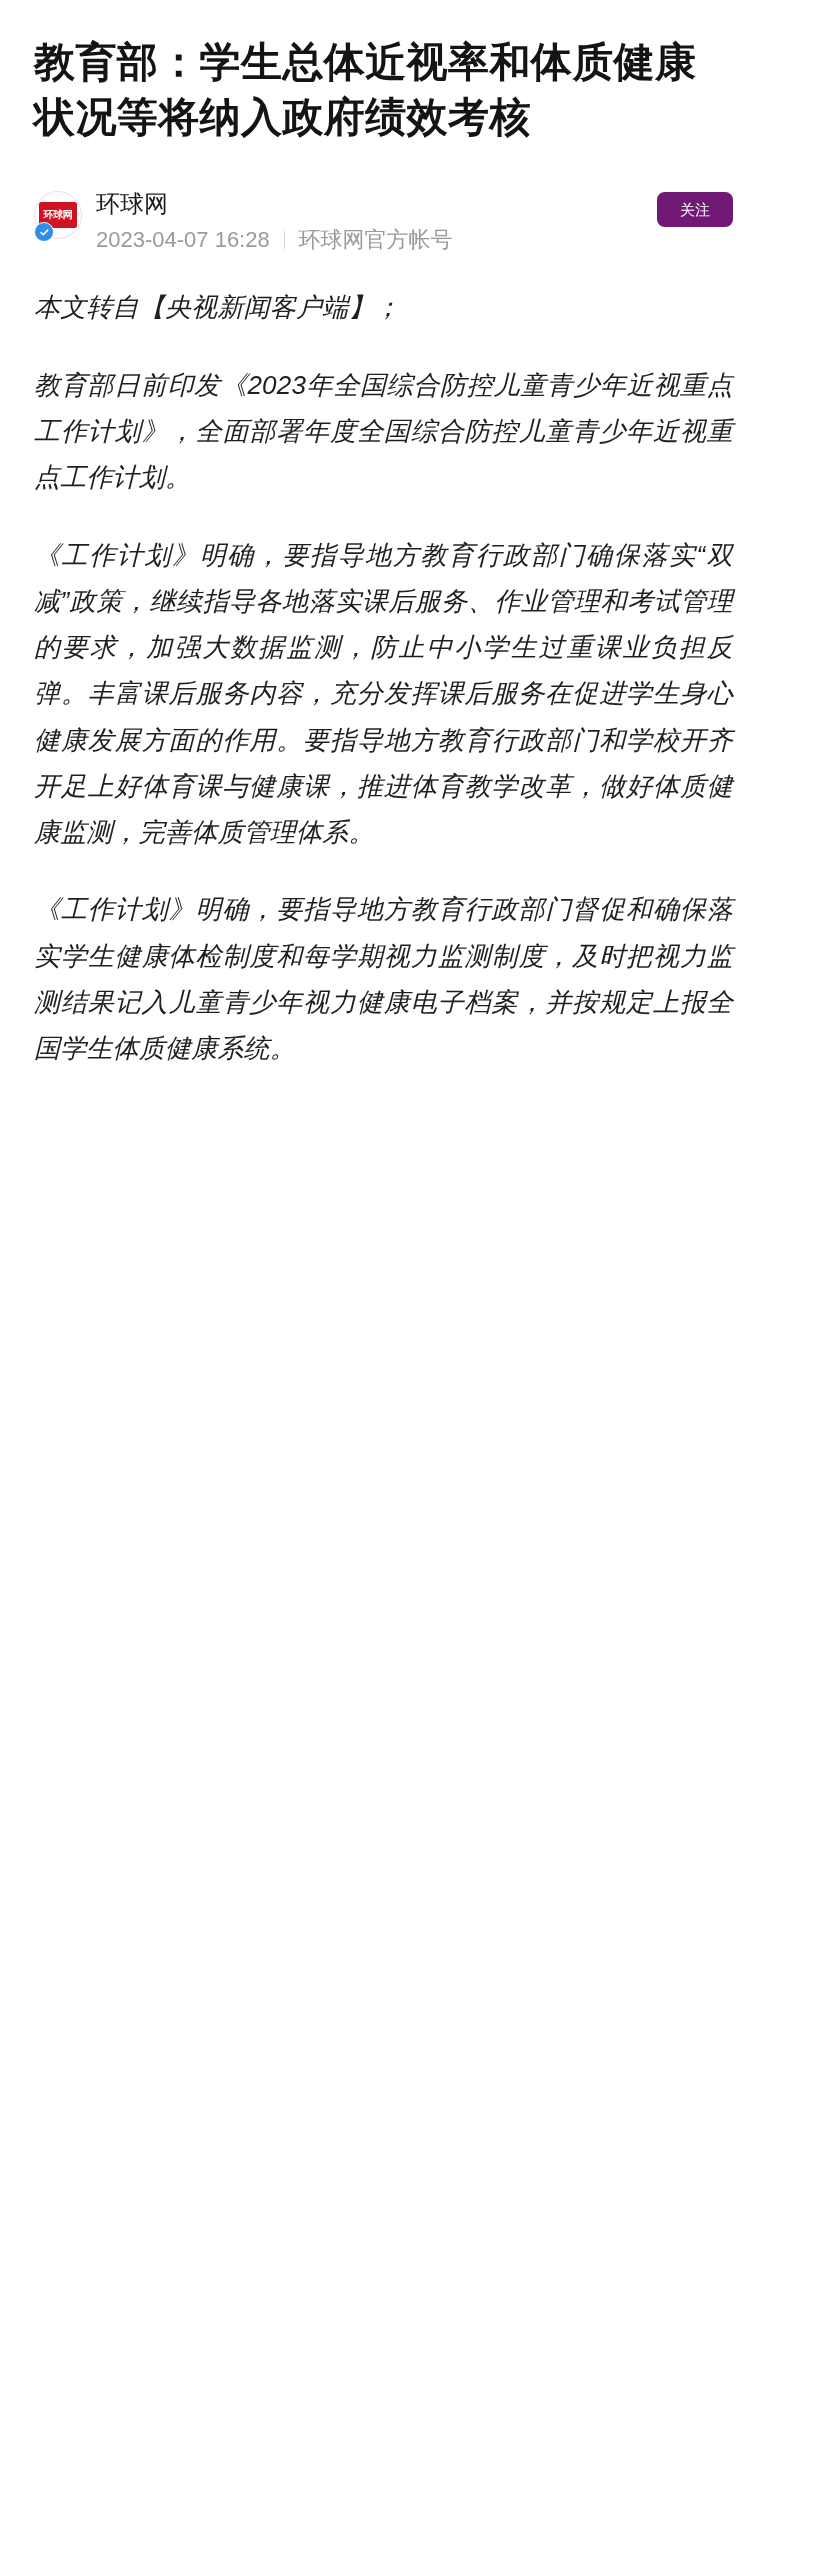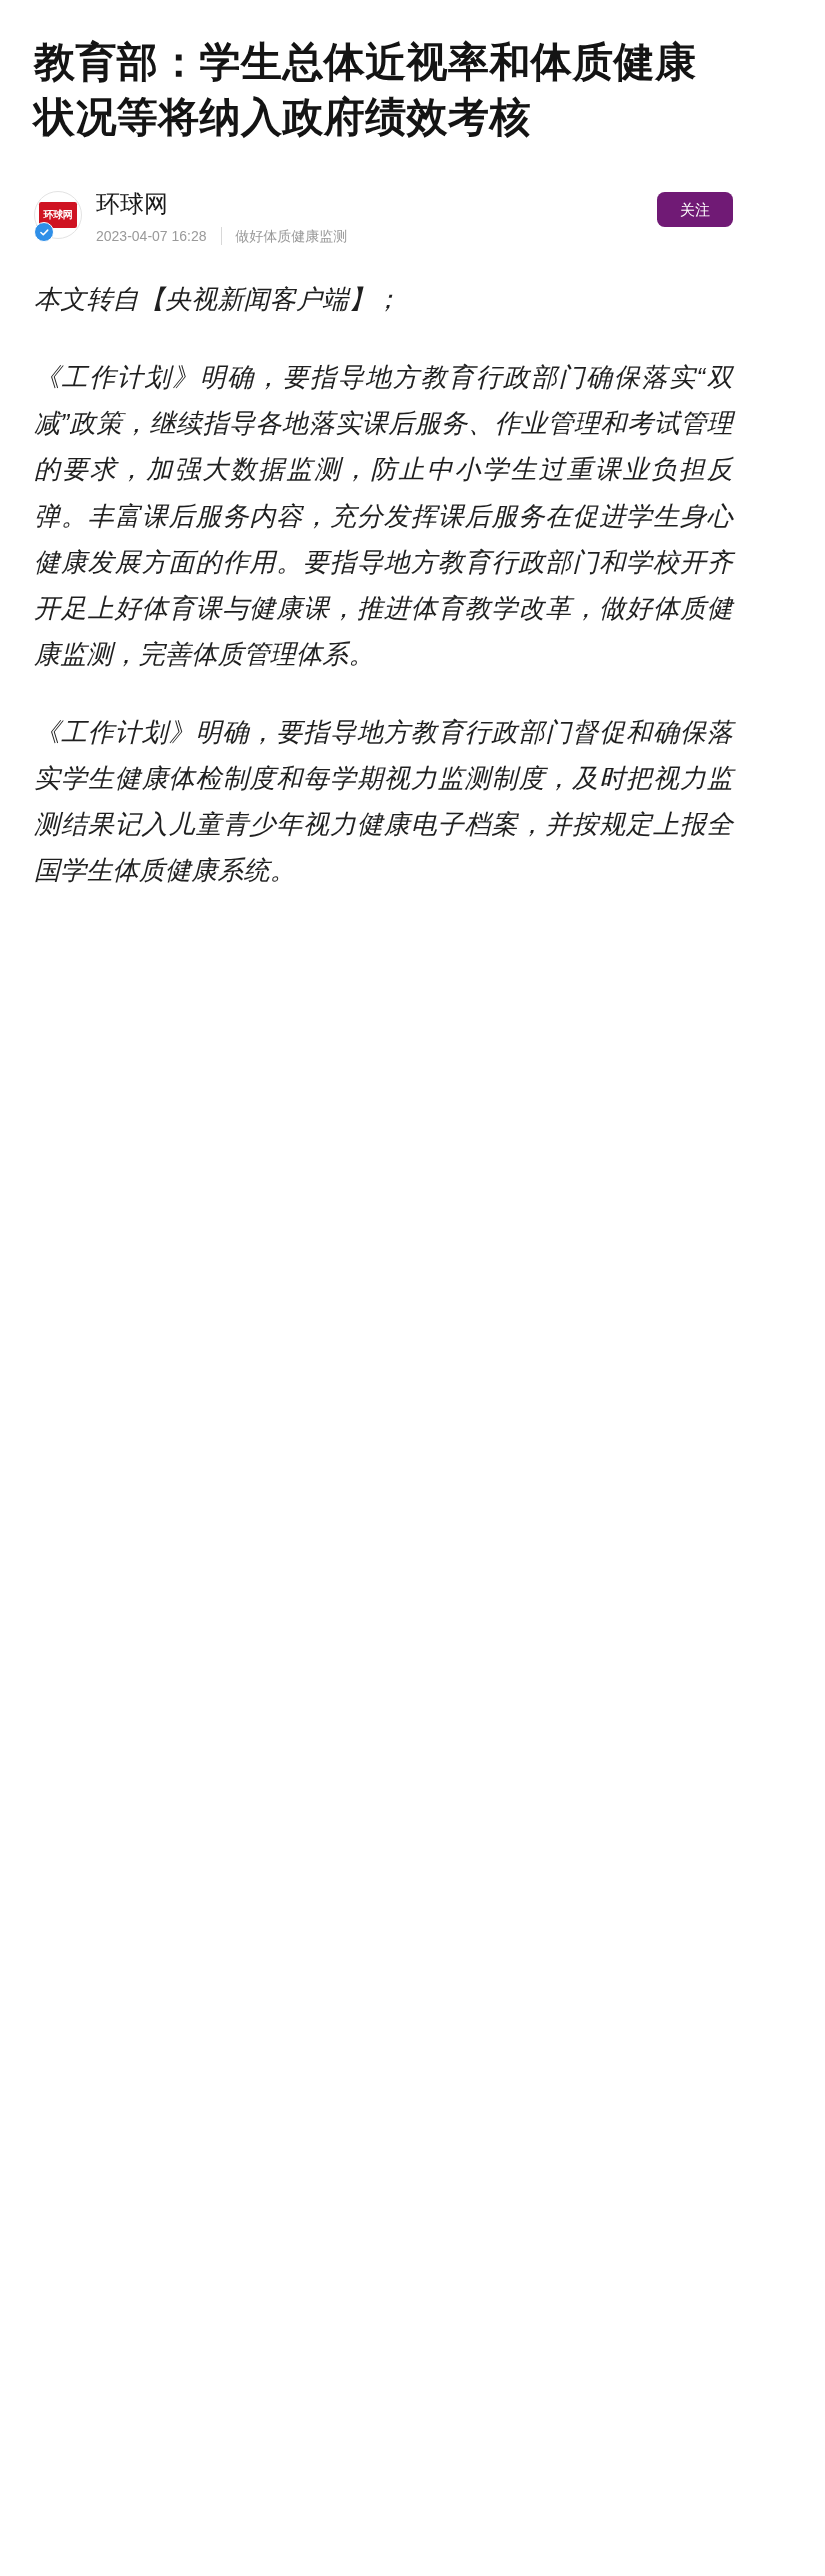--- a/index.html
+++ b/index.html
@@ -97,21 +97,21 @@
   }
   .source-name {
     font-size: 24px;
     color: #1a1a1a;
     line-height: 1.25;
     margin-bottom: 7.7px;
   }
   .meta-row {
     display: flex;
     align-items: center;
-    font-size: 14px;
+    font-size: 22px;
     color: #9a9a9a;
     line-height: 1.2;
   }
   .meta-divider {
     width: 0.8px;
     height: 18.4px;
     background: #d8d8d8;
     margin: 0 14px;
   }
   .follow-btn {
@@ -159,27 +159,28 @@
           <path d="M2.5 7.2 L5.6 10.2 L11.4 4.1" fill="none" stroke="#ffffff" stroke-width="2" stroke-linecap="round" stroke-linejoin="round"></path>
         </svg>
       </div>
     </div>
 
     <div class="source-text">
       <div class="source-name">环球网</div>
       <div class="meta-row">
         <span>2023-04-07 16:28</span>
         <span class="meta-divider"></span>
-        <span>做好体质健康监测</span>
+        <span>环球网官方帐号</span>
       </div>
     </div>
 
     <button class="follow-btn">关注</button>
   </div>
 
   <div class="article-body">
     <p class="p-indent">本文转自【央视新闻客户端】；</p>
+    <p class="p-indent">教育部日前印发《2023年全国综合防控儿童青少年近视重点工作计划》，全面部署年度全国综合防控儿童青少年近视重点工作计划。</p>
     <p class="p-indent">《工作计划》明确，要指导地方教育行政部门确保落实“双减”政策，继续指导各地落实课后服务、作业管理和考试管理的要求，加强大数据监测，防止中小学生过重课业负担反弹。丰富课后服务内容，充分发挥课后服务在促进学生身心健康发展方面的作用。要指导地方教育行政部门和学校开齐开足上好体育课与健康课，推进体育教学改革，做好体质健康监测，完善体质管理体系。</p>
     <p class="p-indent">《工作计划》明确，要指导地方教育行政部门督促和确保落实学生健康体检制度和每学期视力监测制度，及时把视力监测结果记入儿童青少年视力健康电子档案，并按规定上报全国学生体质健康系统。</p>
   </div>
 
 </div>
 
 
 </body></html>

